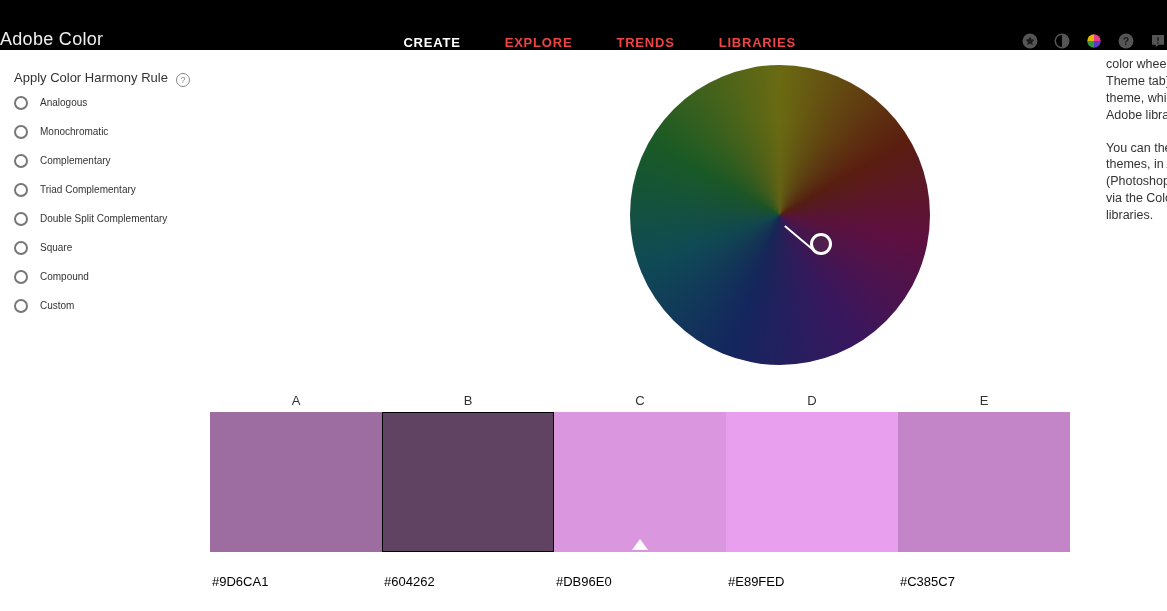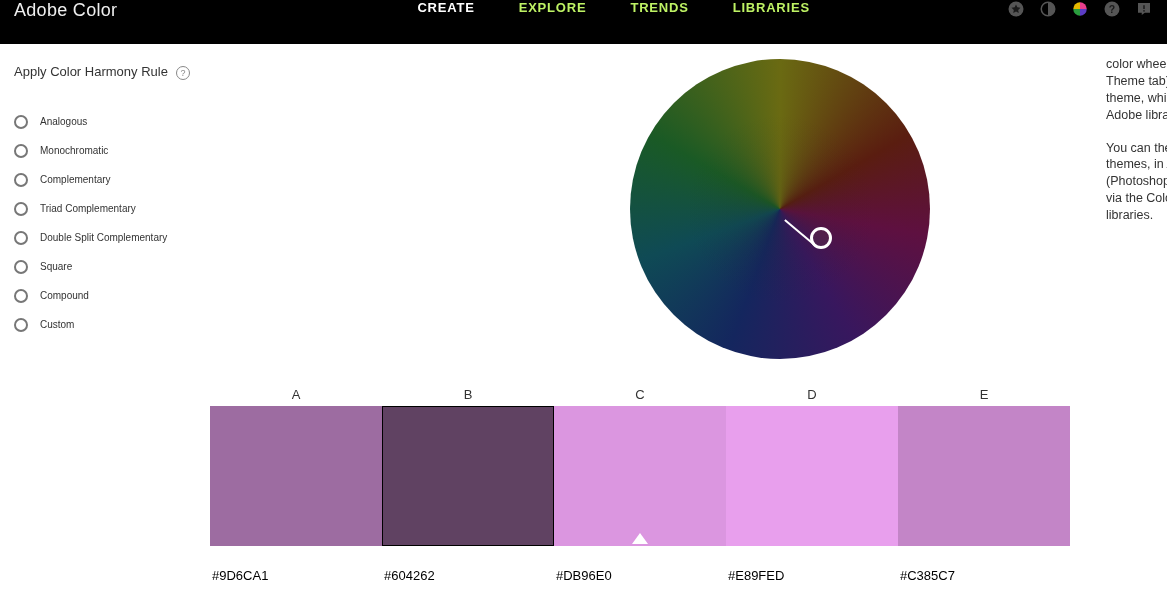--- a/index.html
+++ b/index.html
@@ -1,30 +1,30 @@
 <!DOCTYPE html>
 <html><head>
 <meta charset="utf-8">
 <style>
 * { margin: 0; padding: 0; box-sizing: border-box; }
 body { font-family: -apple-system, "Segoe UI", Helvetica, Arial, sans-serif; background: #fff; width: 1167px; height: 611px; overflow: hidden; color: #333; }
 
-.topbar { height: 44px; background: #000; display: flex; align-items: flex-start; padding: 0 14px; }
+.topbar { height: 50px; background: #000; display: flex; align-items: flex-end; padding: 0 0; }
 .brand { color: #efefef; font-size: 18px; font-weight: 400; letter-spacing: 0.3px; }
 .topnav { display: flex; margin-left: 300px; gap: 44px; }
-.topnav-item { color: #bef264; font-size: 13px; font-weight: 700; letter-spacing: 0.8px; cursor: pointer; }
+.topnav-item { color: #ef4444; font-size: 13px; font-weight: 700; letter-spacing: 0.8px; cursor: pointer; }
 .topnav-item.active { color: #fff; }
 .topicons { margin-left: auto; display: flex; gap: 14px; align-items: center; }
 .topicon { width: 18px; height: 18px; display: flex; align-items: center; justify-content: center; cursor: pointer; }
 .topicon svg { width: 18px; height: 18px; }
 
 .content { display: flex; position: relative; }
 
 .sidebar { width: 210px; padding: 20px 14px 0 14px; }
-.sidebar-title-row { display: flex; align-items: center; gap: 8px; margin-bottom: 34px; }
+.sidebar-title-row { display: flex; align-items: flex-end; gap: 8px; margin-bottom: 9px; }
 .sidebar-title { font-size: 13px; color: #333; line-height: 1.3; }
 .help-circle { width: 14px; height: 14px; border: 1px solid #888; border-radius: 50%; display: flex; align-items: center; justify-content: center; font-size: 9px; color: #888; margin-top: 2px; }
 .rule { display: flex; align-items: center; gap: 12px; margin-bottom: 15px; cursor: pointer; }
 .radio { width: 14px; height: 14px; border: 2px solid #777; border-radius: 50%; position: relative; flex-shrink: 0; }
 .radio.selected { border-color: #1473e6; }
 .radio.selected::after { content: ""; position: absolute; width: 6px; height: 6px; background: #1473e6; border-radius: 50%; top: 2px; left: 2px; }
 .rule-label { font-size: 10px; color: #333; }
 
 .main { flex: 1; position: relative; }
 

